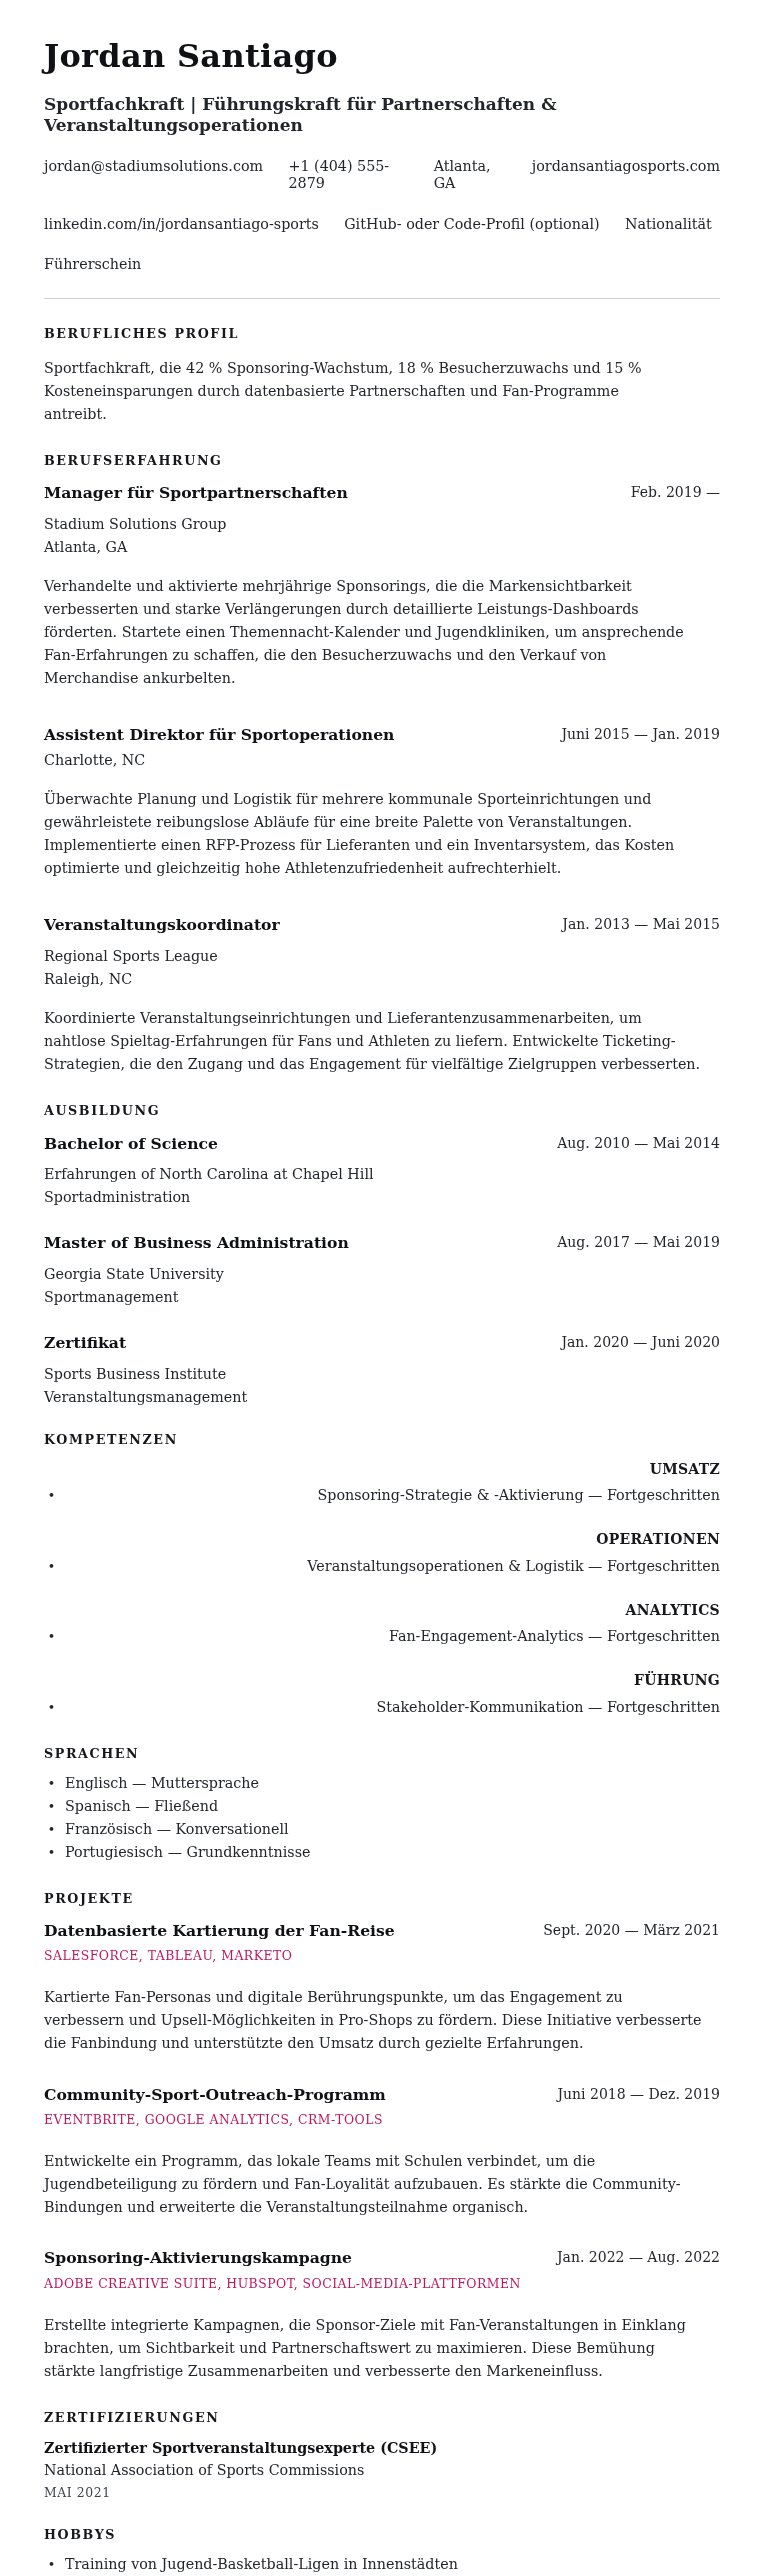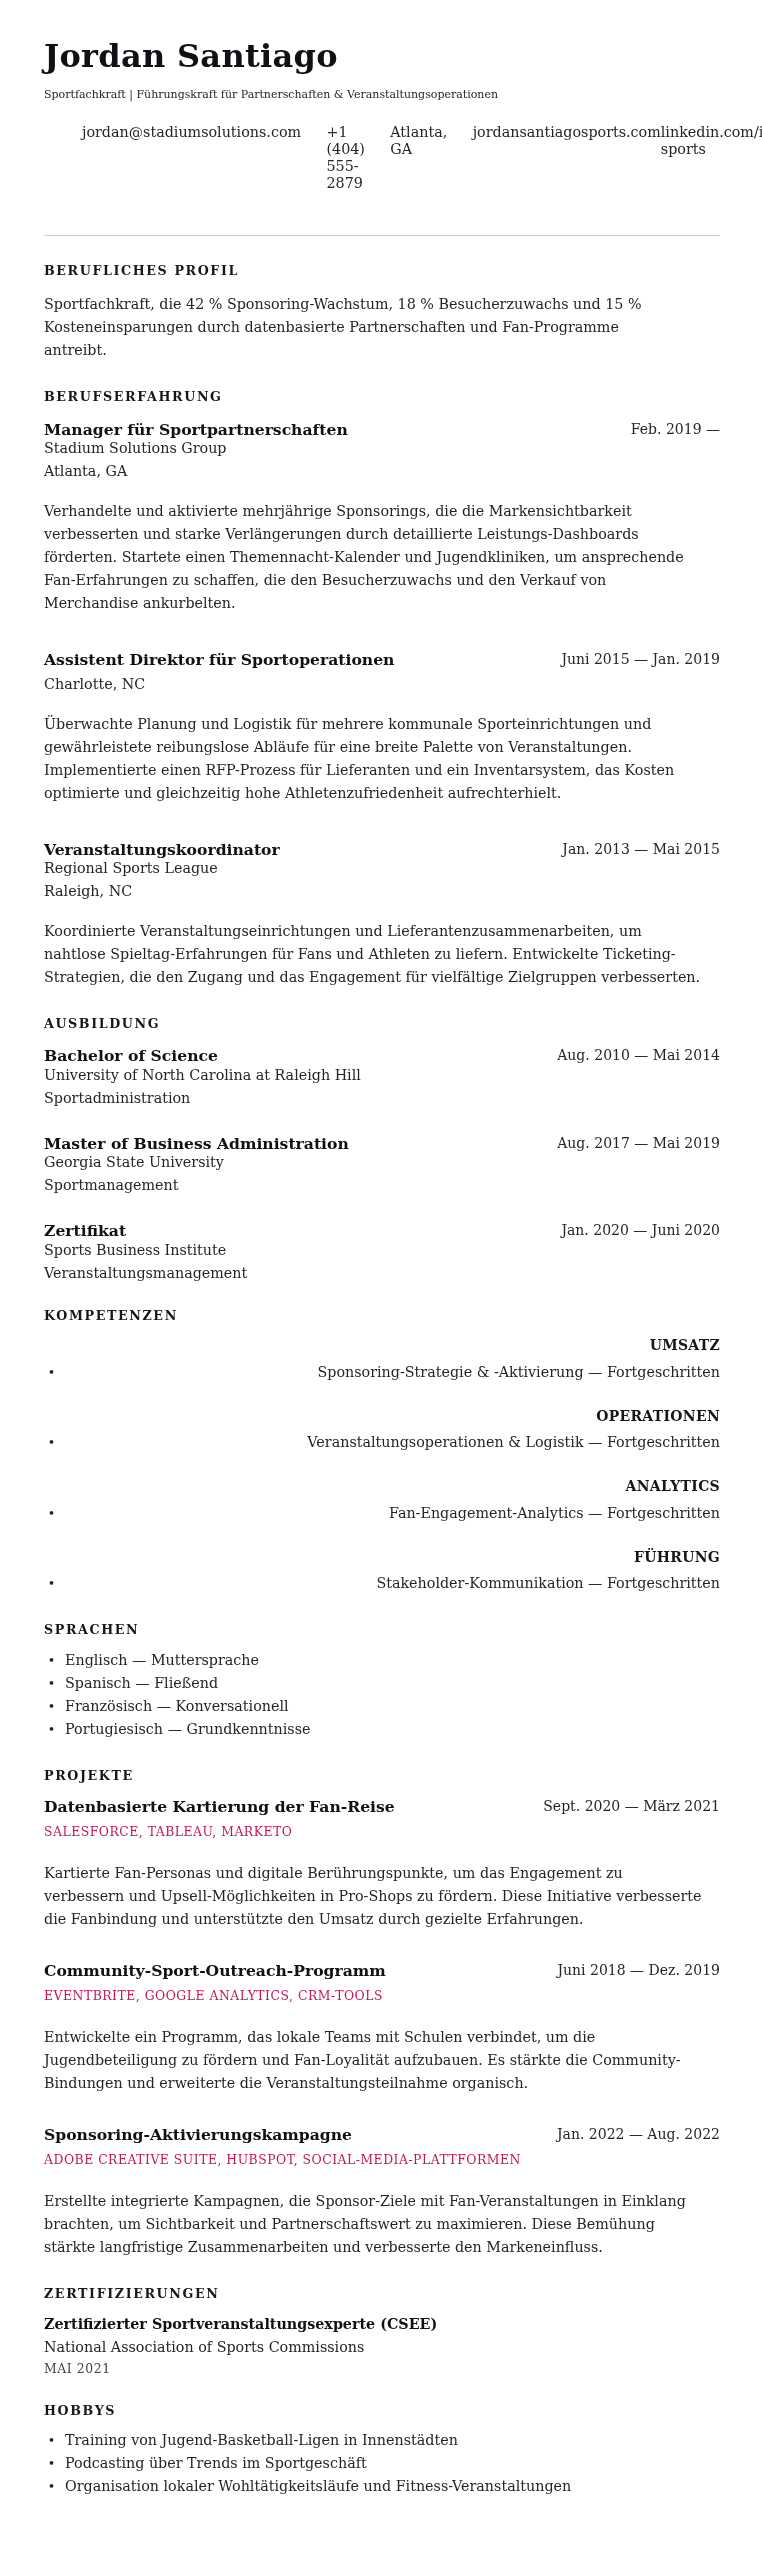--- a/index.html
+++ b/index.html
@@ -18,26 +18,27 @@
   
   .name {
     margin: 0;
     font-size: 32px;
     line-height: 1.1;
     font-weight: 700;
     letter-spacing: 0.3px;
     color: #0f1114;
   }
   .subtitle {
-    margin-top: 14px;
-    font-size: 11px;
+    margin-top: 20px;
+    font-size: 17px;
     line-height: 1.25;
     color: #22252a;
-  }
-  .contact { margin-top: 21.6px; display: flex; flex-direction: row; row-gap: 14px; margin-left: 38px; }
+    font-weight: bold;
+  }
+  .contact { margin-top: 21.6px; display: flex; flex-direction: column; row-gap: 23px; }
   .contact-row { display: flex; flex-wrap: nowrap; column-gap: 25.4px; font-size: 14.3px; line-height: 1.2; }
   .divider {
     margin-top: 25.4px;
     border: none;
     border-top: 1.3px solid #cdcdcd;
     height: 0;
   }
 
   
   .section { margin-top: 27px; }
@@ -56,21 +57,21 @@
   .entry.first { margin-top: 16.5px; }
   .entry-head { display: flex; justify-content: space-between; align-items: flex-start; }
   .entry-title {
     margin: 0;
     font-size: 15.6px;
     font-weight: 700;
     color: #0f1114;
     line-height: 1.2;
   }
   .entry-date { font-size: 14px; color: #22252a; white-space: nowrap; padding-left: 19px; }
-  .company  { margin-top: 1px;  font-size: 14.3px; }
+  .company  { margin-top: 13px;  font-size: 14.3px; }
   .location { margin-top: 7px; font-size: 14.3px; }
   .entry-desc { margin-top: 20.3px; max-width: 658px; }
 
   
   .edu { margin-top: 29px; }
   .edu.first { margin-top: 16.5px; }
   .field { margin-top: 7px; font-size: 14.3px; }
 
   
   .skill-group { margin-top: 24px; text-align: right; }
@@ -183,21 +184,21 @@
   </section>
 
   <section class="section">
     <h2 class="section-title">AUSBILDUNG</h2>
 
     <article class="entry edu first">
       <div class="entry-head">
         <h3 class="entry-title">Bachelor of Science</h3>
         <span class="entry-date">Aug. 2010 — Mai 2014</span>
       </div>
-      <div class="company">University of North Carolina at Raleigh Hill</div>
+      <div class="company">Erfahrungen of North Carolina at Chapel Hill</div>
       <div class="field">Sportadministration</div>
     </article>
 
     <article class="entry edu">
       <div class="entry-head">
         <h3 class="entry-title">Master of Business Administration</h3>
         <span class="entry-date">Aug. 2017 — Mai 2019</span>
       </div>
       <div class="company">Georgia State University</div>
       <div class="field">Sportmanagement</div>

